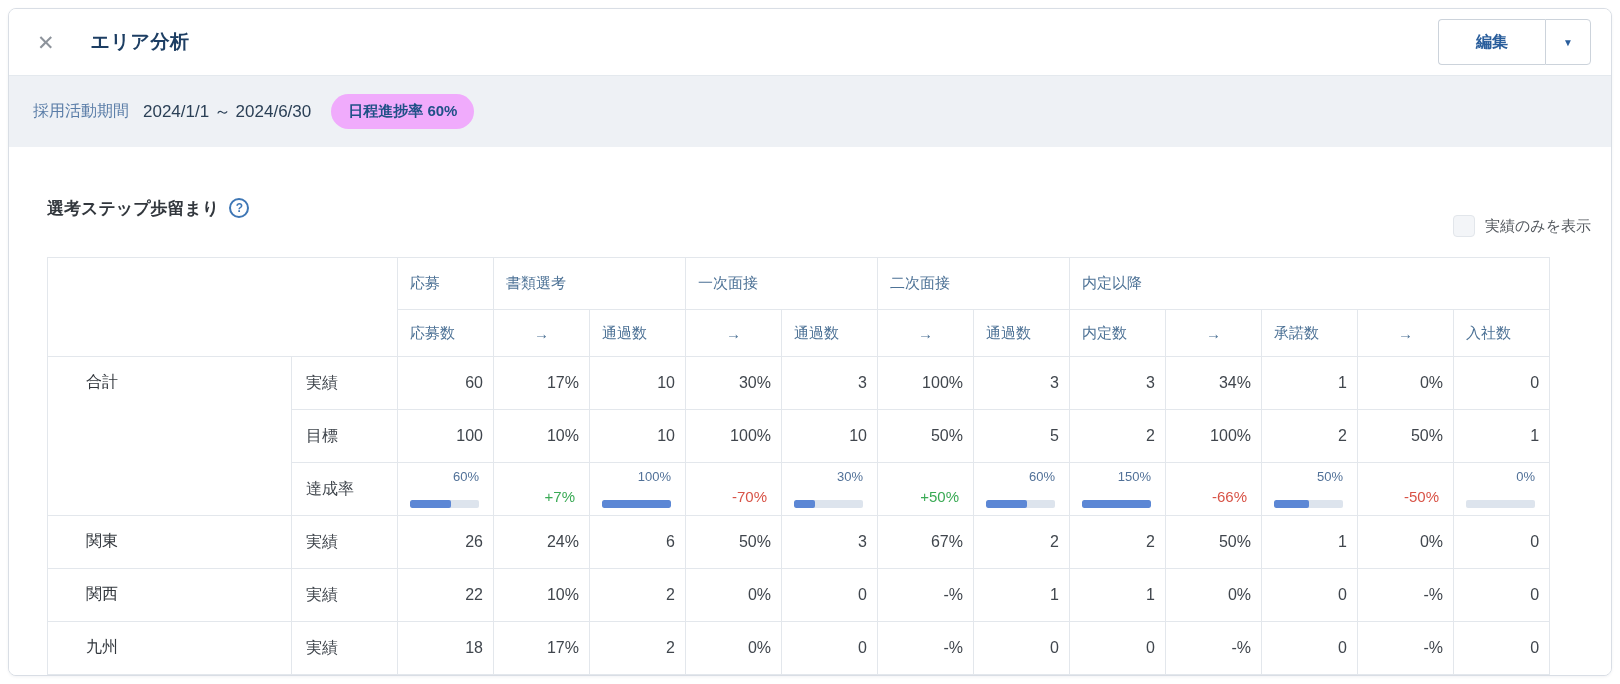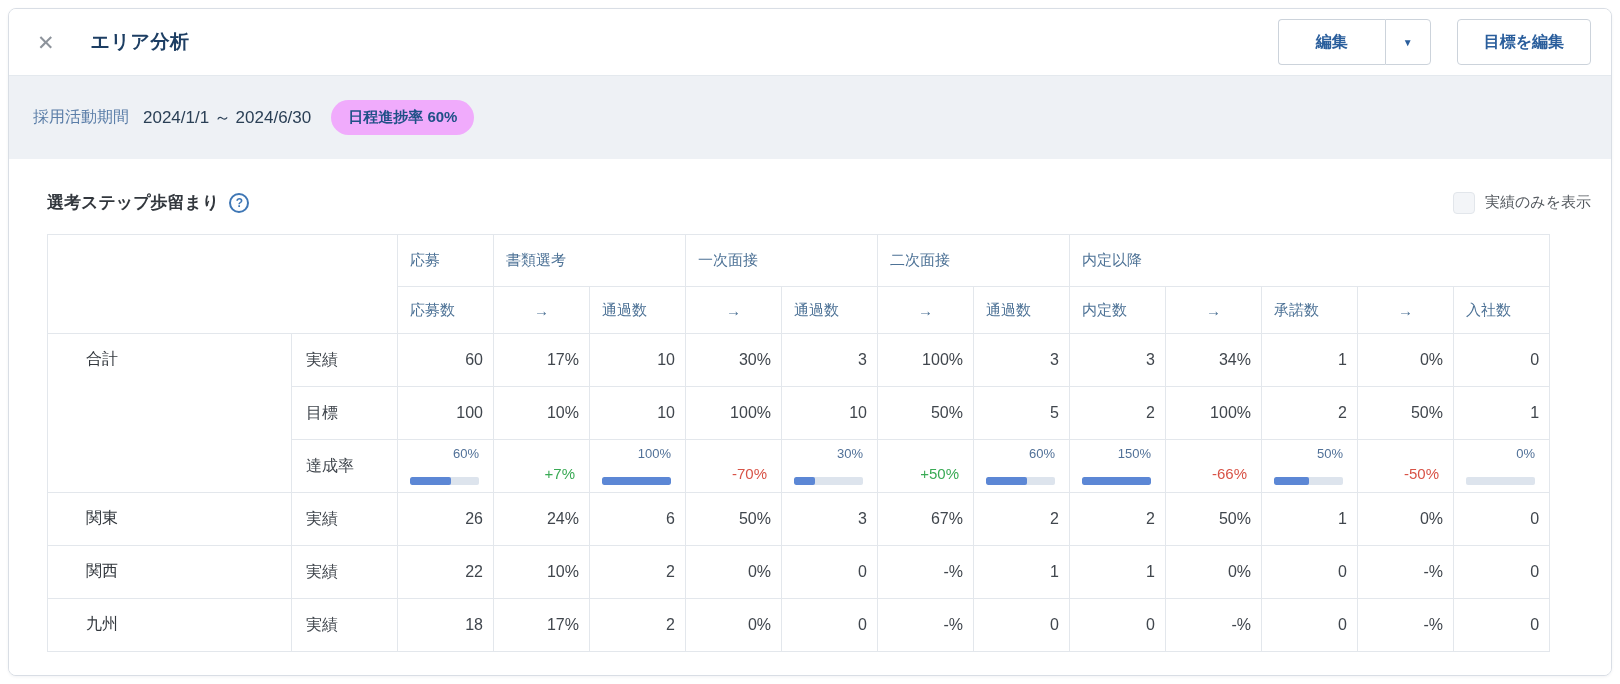--- a/index.html
+++ b/index.html
@@ -19,21 +19,21 @@
     border:1px solid #ccd3db; border-right:none; border-radius:4px 0 0 4px;
     color:#2a5e9c; font-size:16px; font-weight:bold; cursor:pointer; }
   .seg-caret { width:46px; display:flex; align-items:center; justify-content:center;
     background:#fff; border:1px solid #ccd3db; border-radius:0 4px 4px 0;
     color:#2a5e9c; font-size:10px; cursor:pointer; }
   .btn-outline { height:46px; display:flex; align-items:center; padding:0 26px;
     background:#fff; border:1px solid #ccd3db; border-radius:4px;
     color:#2a5e9c; font-size:16px; font-weight:bold; cursor:pointer; }
 
   
-  .subbar { height:84px; background:#eef1f5; border-top:1px solid #e4e9ee;
+  .subbar { height:72px; background:#eef1f5; border-top:1px solid #e4e9ee;
     display:flex; align-items:center; padding:0 20px 0 24px; }
   .period-label { color:#5b7ea8; font-size:16px; }
   .period-value { color:#2a3f55; font-size:17px; margin-left:14px; }
   .badge { margin-left:20px; background:#f0abfc; border-radius:18px; padding:8px 17px;
     color:#1f5087; font-size:15px; font-weight:bold; }
   .toggle-wrap { margin-left:auto; position:relative; display:flex; height:50px; }
   .toggle-summary { display:flex; align-items:center; padding:0 21px; background:#1f5087;
     color:#fff; font-size:16px; font-weight:bold; border-radius:4px 0 0 4px;
     border:1px solid #1f5087; cursor:pointer; }
   .toggle-detail { display:flex; align-items:center; padding:0 17px; background:#fff;
@@ -42,21 +42,21 @@
   .anno-box { position:absolute; left:-9px; top:-12px; width:131px; height:73px;
     border:5px solid #e8402f; border-radius:4px; pointer-events:none; z-index:5; }
 
   
   .content { padding:32px 20px 24px 38px; background:#fff; }
   .section-row { display:flex; align-items:center; margin-bottom:20px; }
   .section-title { font-size:17px; font-weight:bold; color:#32373d; }
   .help-icon { width:20px; height:20px; border:2px solid #3f77b5; border-radius:50%;
     color:#3f77b5; font-size:12px; font-weight:bold; display:inline-flex;
     align-items:center; justify-content:center; margin-left:10px; cursor:pointer; }
-  .cbx-row { margin-left:auto; display:flex; align-items:center; gap:10px; cursor:pointer; }
+  .cbx-row { margin-left:auto; display:flex; align-items:center; gap:10px; cursor:pointer;margin-top:36px; }
   .cbx { width:22px; height:22px; background:#f3f5f8; border:1px solid #e2e6eb; border-radius:4px; }
   .cbx-label { color:#53585e; font-size:15px; }
 
   
   table.funnel { border-collapse:collapse; table-layout:fixed; width:1502px; }
   .funnel th, .funnel td { border:1px solid #e3e7ec; font-weight:normal; }
   .corner { background:#fff; }
   .group-th { text-align:left; padding:15px 0 15px 12px; color:#4d7296; font-size:15px; height:52px; }
   .sub-th { text-align:left; padding:13px 0 13px 12px; color:#4d7296; font-size:15px; height:47px; }
   .sub-th.arrow { text-align:center; padding-left:0; }
@@ -81,21 +81,20 @@
   <div class="hdr">
     <span class="close-btn">✕</span>
     <span class="panel-title">エリア分析</span>
     <div class="hdr-right">
       <div class="seg-btn">
         <div class="seg-main">編集</div>
         <div class="seg-caret">
           <span>▼</span>
         </div>
       </div>
-      <div class="btn-outline">目標を編集</div>
     </div>
   </div>
 
   <div class="subbar">
     <span class="period-label">採用活動期間</span>
     <span class="period-value">2024/1/1 ～ 2024/6/30</span>
     <span class="badge">日程進捗率 60%</span>
   </div>
 
   <div class="content">

